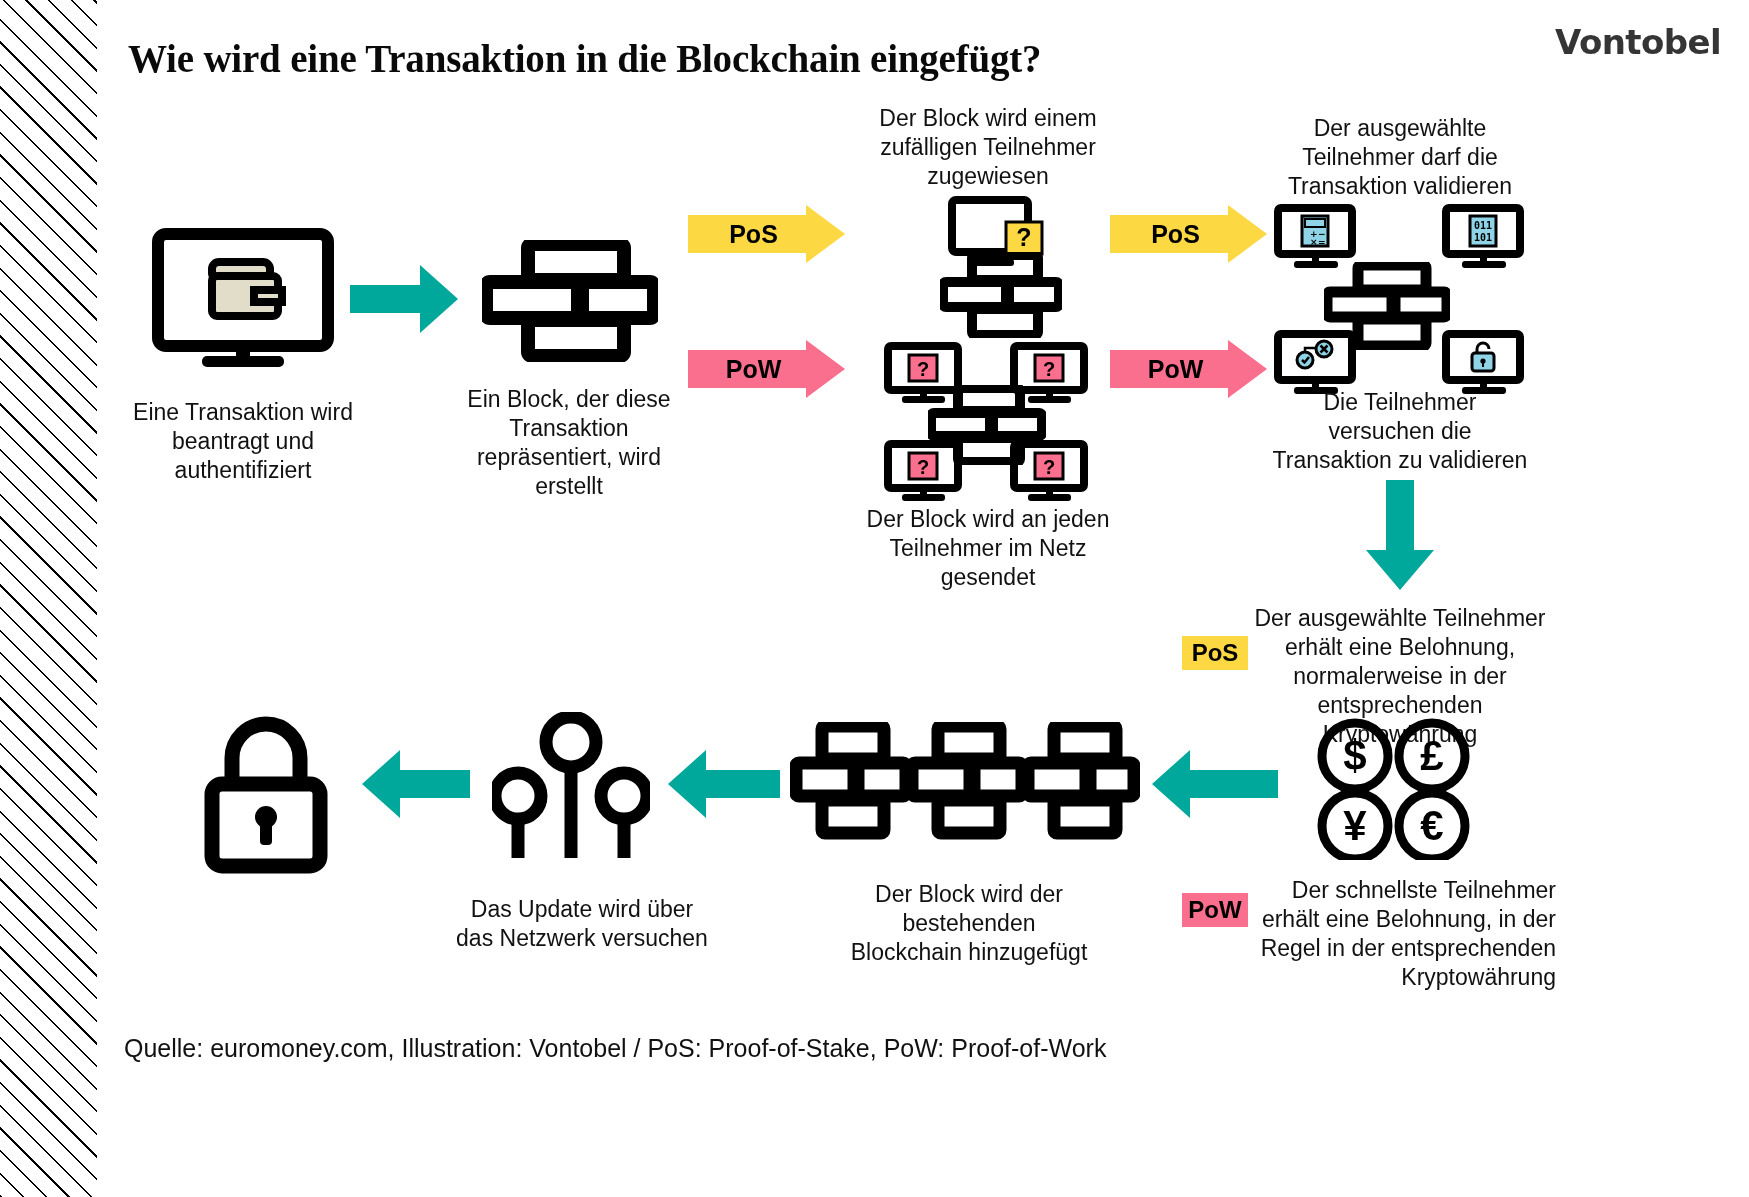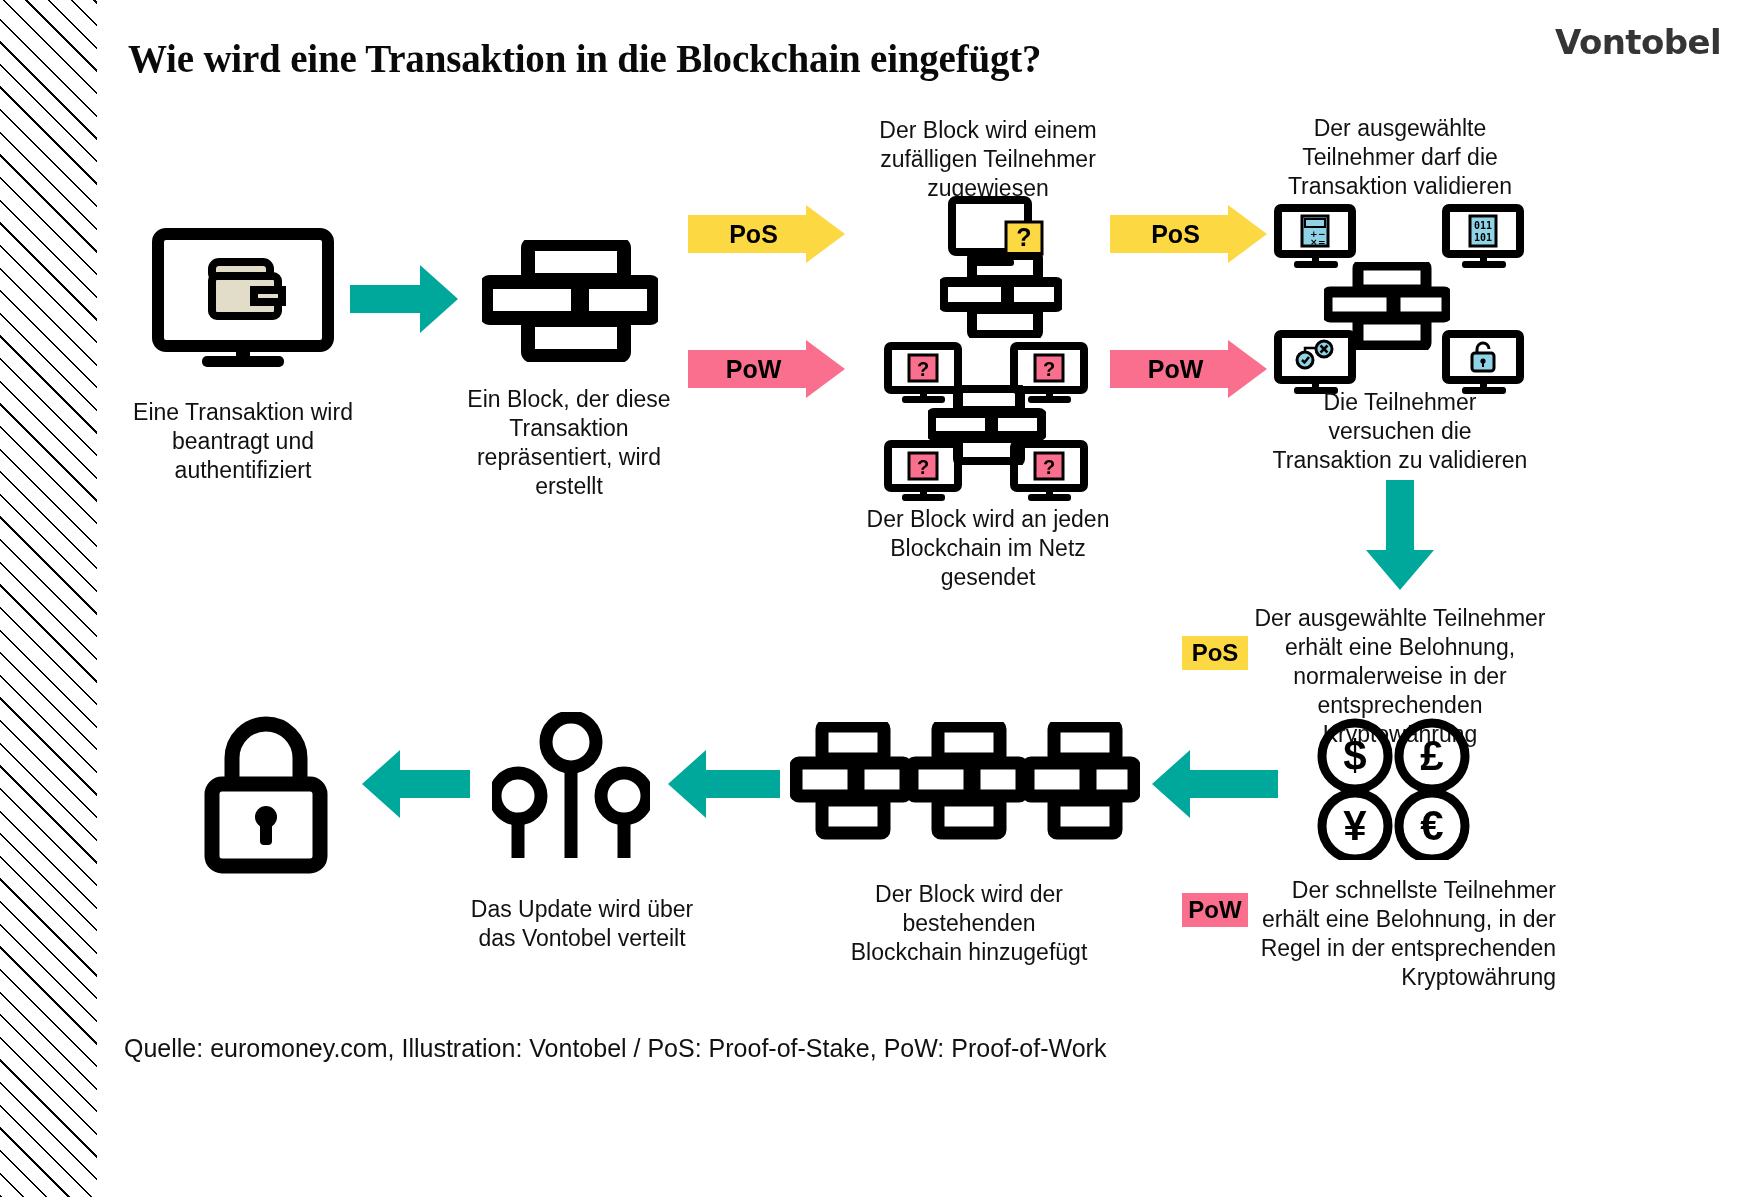--- a/index.html
+++ b/index.html
@@ -125,21 +125,21 @@
     <div class="lbl">PoS</div>
   </div>
 
   <div class="arrow" style="left:688px;top:340px;width:157px;height:58px;">
     <svg width="157" height="58" viewBox="0 0 157 58">
       <path d="M0 10 H118 V0 L157 29 L118 58 V48 H0 Z" fill="#fb6f8e"></path>
     </svg>
     <div class="lbl">PoW</div>
   </div>
 
-  <div class="cap" style="left:848px;top:104px;width:280px;margin-top:12px;">Der Block wird einem
+  <div class="cap" style="left:848px;top:104px;width:280px;">Der Block wird einem
 zufälligen Teilnehmer
 zugewiesen</div>
 
   <div class="ico" style="left:948px;top:196px;">
     <svg width="98" height="72" viewBox="0 0 98 72">
       <rect x="4" y="4" width="76" height="52" rx="4" fill="#fff" stroke="#000" stroke-width="8"></rect>
       <rect x="38" y="56" width="8" height="8" fill="#000"></rect>
       <rect x="20" y="63" width="46" height="7" rx="3" fill="#000"></rect>
       <rect x="58" y="26" width="36" height="32" fill="#fcd842" stroke="#000" stroke-width="3"></rect>
       <text x="76" y="50" font-family="Liberation Sans, sans-serif" font-size="25" font-weight="700" fill="#000" text-anchor="middle">?</text>
@@ -193,21 +193,21 @@
   </div>
   <div class="ico" style="left:928px;top:385px;">
     <svg width="118" height="80" viewBox="0 0 118 80">
       <rect x="30" y="3" width="62" height="23" rx="3" fill="none" stroke="#000" stroke-width="10"></rect>
       <rect x="3" y="28" width="62" height="23" rx="3" fill="none" stroke="#000" stroke-width="10"></rect>
       <rect x="62" y="28" width="52" height="23" rx="3" fill="none" stroke="#000" stroke-width="10"></rect>
       <rect x="30" y="53" width="62" height="24" rx="3" fill="none" stroke="#000" stroke-width="10"></rect>
     </svg>
   </div>
   <div class="cap" style="left:846px;top:505px;width:284px;">Der Block wird an jeden
-Blockchain im Netz
+Teilnehmer im Netz
 gesendet</div>
 
   <div class="arrow" style="left:1110px;top:205px;width:157px;height:58px;">
     <svg width="157" height="58" viewBox="0 0 157 58">
       <path d="M0 10 H118 V0 L157 29 L118 58 V48 H0 Z" fill="#fcd842"></path>
     </svg>
     <div class="lbl">PoS</div>
   </div>
 
   <div class="arrow" style="left:1110px;top:340px;width:157px;height:58px;">
@@ -363,21 +363,21 @@
         <circle cx="26" cy="84" r="23"></circle>
         <circle cx="132" cy="84" r="23"></circle>
         <path d="M79 55 V146"></path>
         <path d="M26 107 V146"></path>
         <path d="M132 107 V146"></path>
       </g>
     </svg>
   </div>
 
   <div class="cap" style="left:452px;top:895px;width:260px;">Das Update wird über
-das Vontobel verteilt</div>
+das Netzwerk versuchen</div>
 
   <div class="arrow" style="left:362px;top:750px;">
     <svg width="108" height="68" viewBox="0 0 108 68">
       <path d="M108 20 H38 V0 L0 34 L38 68 V48 H108 Z" fill="#00a79b"></path>
     </svg>
   </div>
 
   <div class="ico" style="left:196px;top:712px;">
     <svg width="140" height="162" viewBox="0 0 140 162">
       <path d="M36 72 V46 a34 34 0 0 1 68 0 V72" fill="none" stroke="#000" stroke-width="15"></path>

